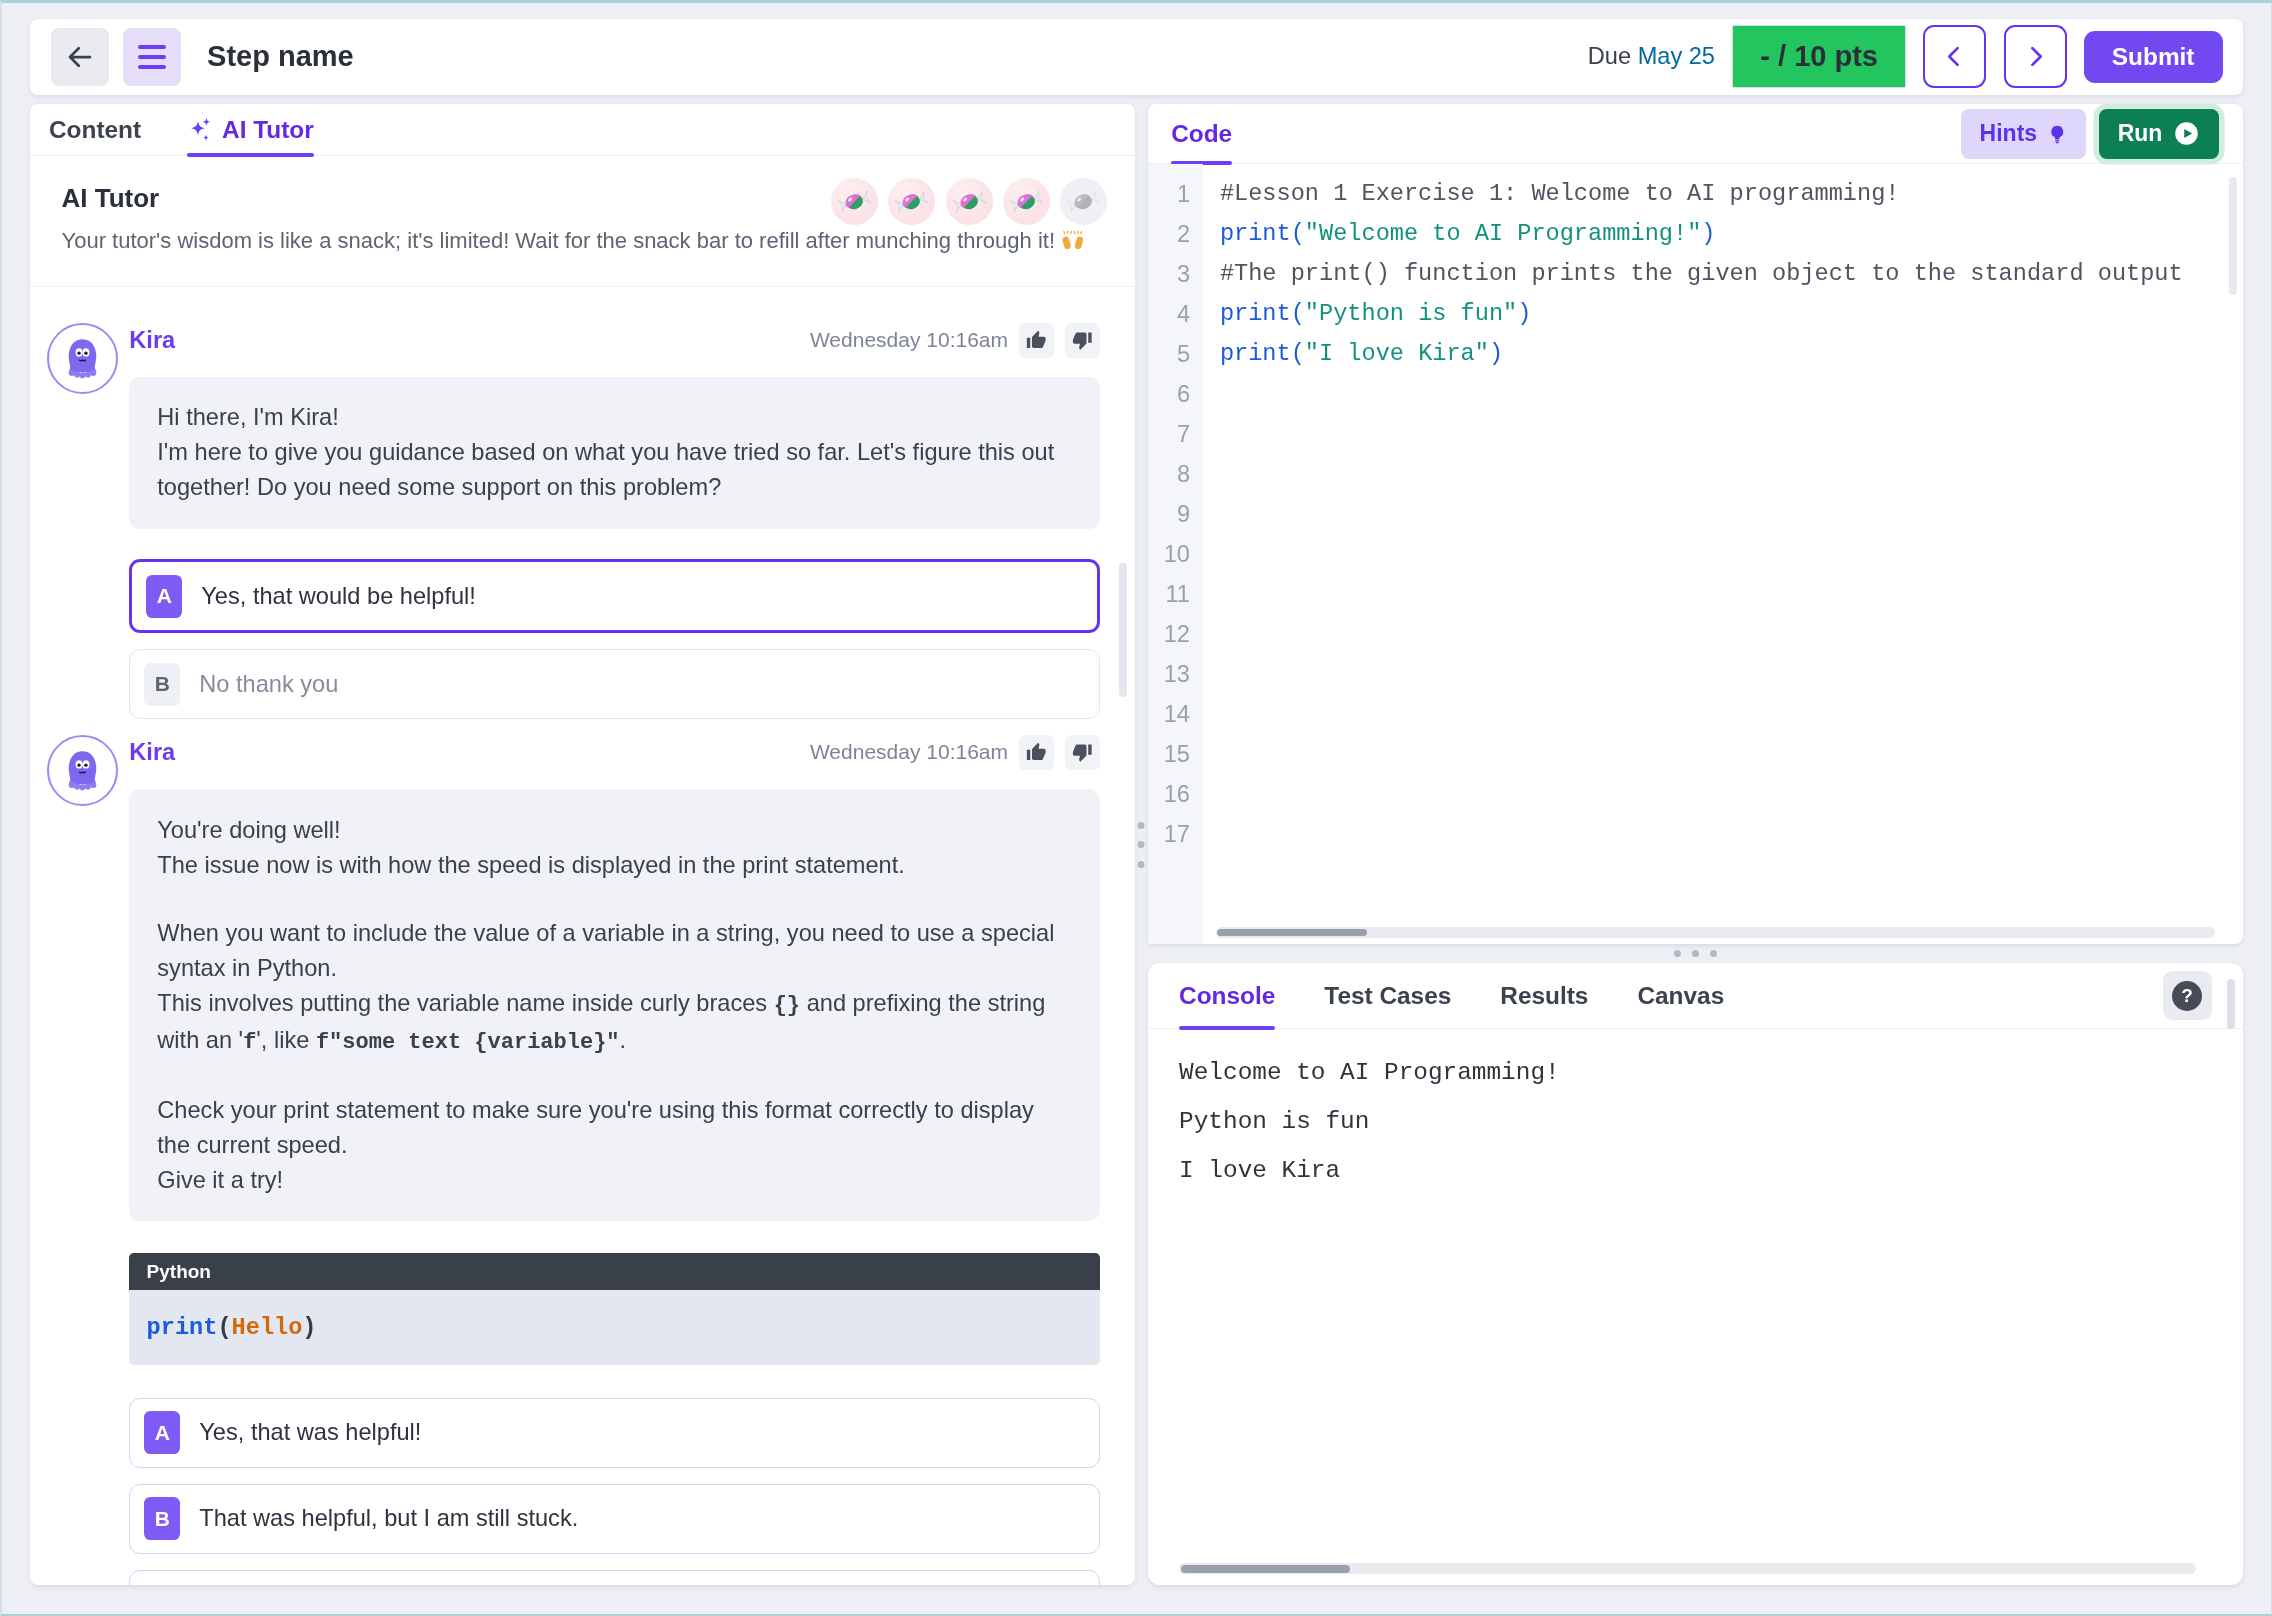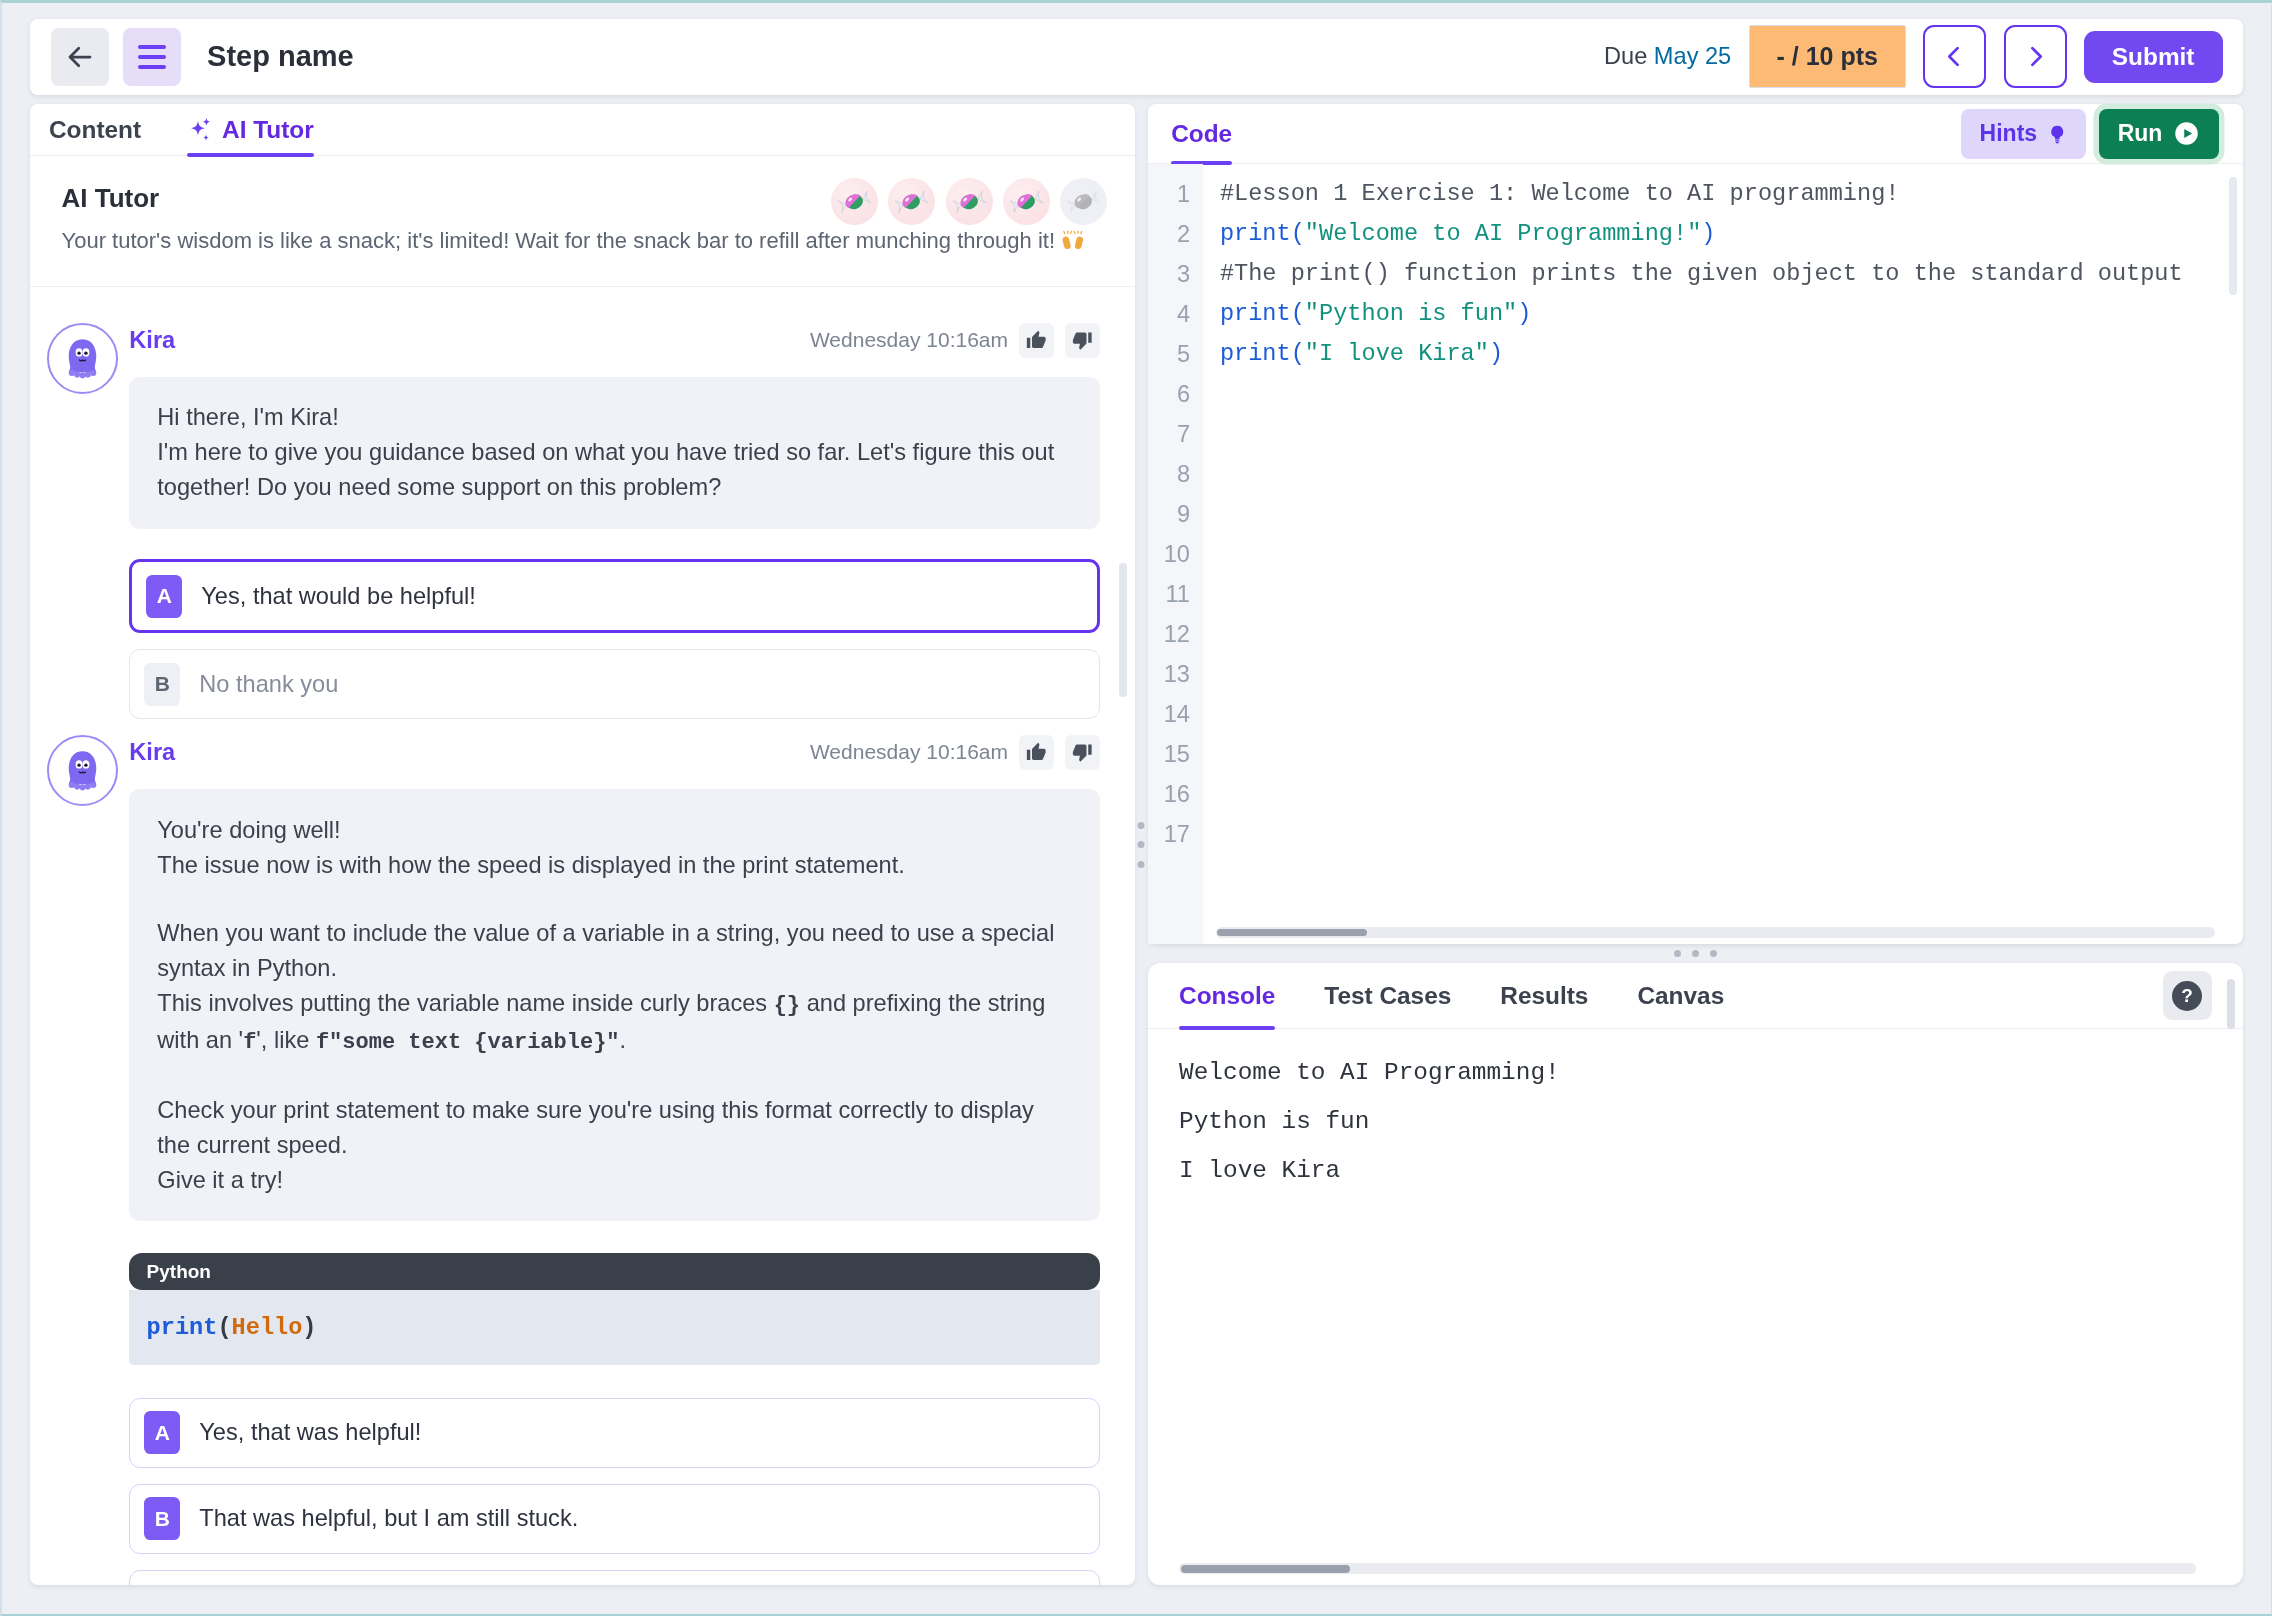--- a/index.html
+++ b/index.html
@@ -17,21 +17,21 @@
   .header { margin:15.8px 28px 0; height:76px; display:flex; align-items:center; padding:0 20.5px; gap:14px; position:relative; }
   .icon-btn { width:58px; height:58px; border:none; border-radius:7.9px; display:flex; align-items:center; justify-content:center; cursor:pointer; }
   .back-btn { background:#e9ebf1; }
   .menu-btn { background:#e6def9; }
   .hamburger { display:flex; flex-direction:column; gap:6.3px; }
   .hamburger span { width:28px; height:3.9px; border-radius:2.4px; background:#6d3ff2; }
   .page-title { font-size:29px; font-weight:700; color:#2b2f3a; margin-left:12.6px; }
   .header-right { margin-left:auto; display:flex; align-items:center; gap:17.3px; }
   .due { font-size:23.6px; color:#3a3f4c; }
   .due b { font-weight:400; color:#0369a1; }
-  .pts-box { height:63px; display:flex; align-items:center; padding:0 27px; background:#fdba74; border:1.6px solid #d9dde6; border-radius:2px; font-size:25px; font-weight:700; color:#2b2f3a; }
+  .pts-box { height:63px; display:flex; align-items:center; padding:0 27px; background:#22c55e; border:1.6px solid #d9dde6; border-radius:2px; font-size:29px; font-weight:700; color:#2b2f3a; }
   .nav-btn { width:63px; height:63px; background:#fff; border:2.4px solid #6633f0; border-radius:11px; display:flex; align-items:center; justify-content:center; cursor:pointer; }
   .submit-btn { height:52px; padding:0 28px; background:#7248f0; color:#fff; border:none; border-radius:11px; font-size:24.4px; font-weight:700; cursor:pointer; font-family:inherit; }
 
   
   .main { display:flex; margin:9.5px 28px 0; height:1481px; }
   .left-panel { width:1105px; display:flex; flex-direction:column; position:relative; }
   .divider-v { width:12.6px; position:relative; }
   .divider-v .dots { position:absolute; left:50%; top:50%; transform:translate(-50%,-50%); display:flex; flex-direction:column; gap:12.6px; }
   .dot { width:7px; height:7px; border-radius:50%; background:#b3b9c4; }
   .right-col { flex:1; display:flex; flex-direction:column; }
@@ -59,21 +59,21 @@
   .msg-head { display:flex; align-items:center; gap:11px; margin-bottom:19px; }
   .msg-name { font-size:23.6px; font-weight:700; color:#6a3cf0; }
   .msg-time { margin-left:auto; font-size:21px; color:#7d8494; }
   .thumb-btn { width:35px; height:35px; border:none; border-radius:6.3px; background:#f1f3f7; display:flex; align-items:center; justify-content:center; cursor:pointer; }
   .bubble { grid-column:2; background:#f1f2f8; border-radius:11px; padding:23.6px 28px; font-size:23.6px; color:#3b404c; }
   .msg-line { line-height:35px; }
   .msg-gap { height:33px; }
   .inline-code { font-family:"Liberation Mono", monospace; font-weight:700; font-size:22px; }
 
   .chat-code { grid-column:2; margin-top:31.5px; border-radius:4.7px; overflow:hidden; }
-  .chat-code-head { background:#3a4049; color:#fff; font-size:19px; font-weight:600; padding:7.9px 17.3px;border-radius:13px; }
+  .chat-code-head { background:#3a4049; color:#fff; font-size:19px; font-weight:600; padding:7.9px 17.3px; }
   .chat-code-body { background:#e3e7f0; padding:23.6px 17.3px; font-family:"Liberation Mono", monospace; font-size:23.6px; font-weight:700; }
   .tok-kw { color:#1d5bd8; } .tok-plain { color:#343a46; } .tok-str { color:#d2690a; }
 
   .options { margin-left:82px; margin-bottom:11px; }
   .options.second { margin-top:33px; }
   .option { display:flex; align-items:center; gap:19px; width:100%; background:#fff; border:1.6px solid #e3e6ee; border-radius:11px; padding:12.6px 14px; margin-bottom:15.8px; cursor:pointer; font-family:inherit; text-align:left; }
   .option.selected { border:3.2px solid #6633f0; }
   .options.second .option { border-color:#d9d2f6; }
   .opt-letter { width:36px; height:43px; flex-shrink:0; border-radius:6.3px; background:#7e5bf5; color:#fff; font-size:21px; font-weight:700; display:flex; align-items:center; justify-content:center; }
   .opt-letter.muted { background:#eef0f6; color:#5d6472; }

